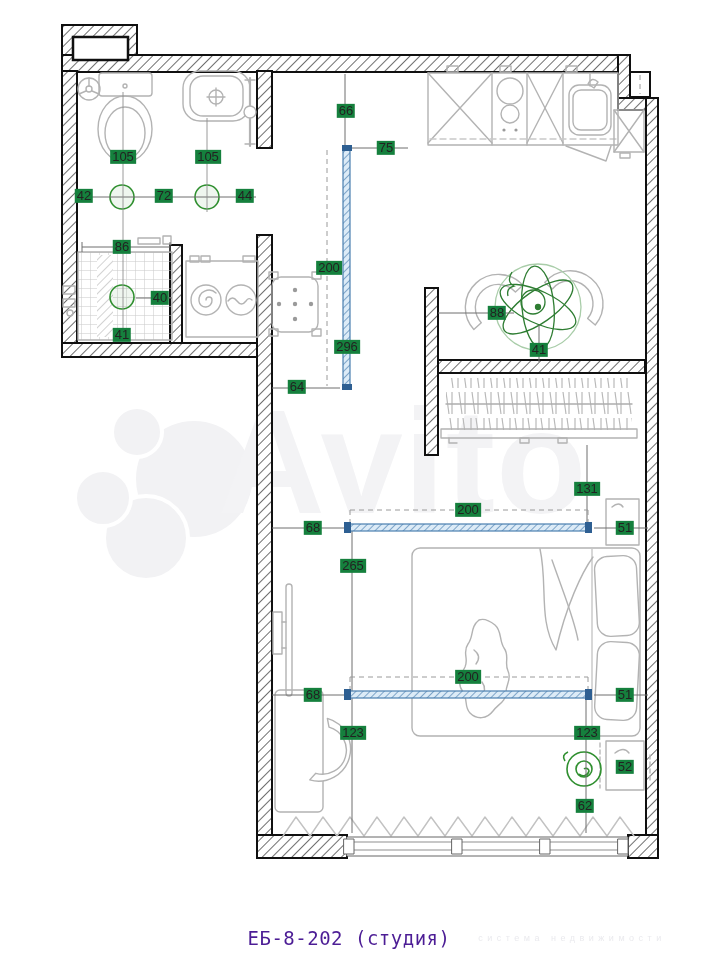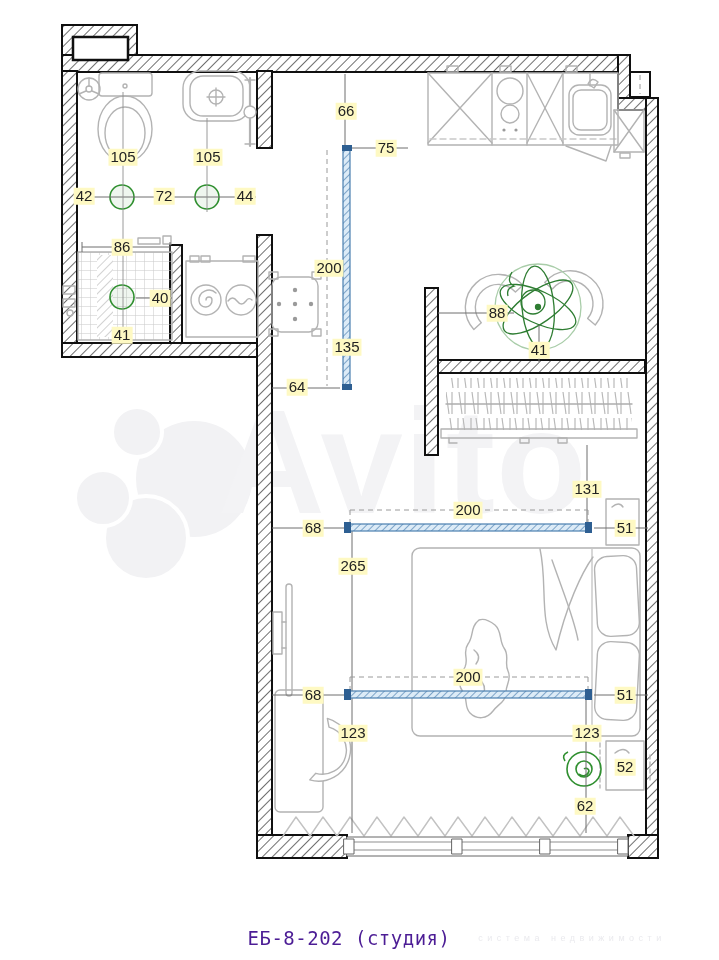--- a/index.html
+++ b/index.html
@@ -1,20 +1,20 @@
 <!DOCTYPE html>
 <html><head>
 <meta charset="utf-8">
 <style>
   html,body{margin:0;padding:0;background:#fff;}
   .stage{position:relative;width:719px;height:960px;background:#fff;overflow:hidden;
          font-family:"Liberation Sans",sans-serif;}
   .plan-svg{position:absolute;left:0;top:0;}
-  .dim{position:absolute;transform:translate(-50%,-50%);font-size:15px;color:#222;
-       background:#fef9c3;padding:0 2px;line-height:1.1;white-space:nowrap;}
+  .dim{position:absolute;transform:translate(-50%,-50%);font-size:13px;color:#222;
+       background:#15803d;padding:0 2px;line-height:1.1;white-space:nowrap;}
   .caption{position:absolute;left:349px;top:938px;transform:translate(-50%,-50%);
            font-family:"DejaVu Sans Mono",monospace;font-size:19px;color:#4c1d95;
            letter-spacing:.5px;white-space:nowrap;}
   .wm-layer{position:absolute;left:0;top:0;width:719px;height:960px;}
   .wm-text{position:absolute;left:218px;top:388px;font-size:148px;font-weight:600;
            color:#f3f3f5;letter-spacing:1px;line-height:1;}
   .wm-circle{position:absolute;border-radius:50%;background:#f2f2f4;border:4px solid #fff;}
   .logo-name{position:absolute;left:577px;top:902px;transform:translate(-50%,-50%);
              font-size:42px;font-weight:700;color:#f0f0f2;letter-spacing:2px;
              text-shadow:0 1px 1px #e4e4e8;white-space:nowrap;}
@@ -319,21 +319,21 @@
   <span class="dim" style="left:208px;top:157px">105</span>
   <span class="dim" style="left:84px;top:196px">42</span>
   <span class="dim" style="left:164px;top:196px">72</span>
   <span class="dim" style="left:245px;top:196px">44</span>
   <span class="dim" style="left:122px;top:247px">86</span>
   <span class="dim" style="left:160px;top:298px">40</span>
   <span class="dim" style="left:122px;top:335px">41</span>
   <span class="dim" style="left:346px;top:111px">66</span>
   <span class="dim" style="left:386px;top:148px">75</span>
   <span class="dim" style="left:329px;top:268px">200</span>
-  <span class="dim" style="left:347px;top:347px">135</span>
+  <span class="dim" style="left:347px;top:347px">296</span>
   <span class="dim" style="left:297px;top:387px">64</span>
   <span class="dim" style="left:497px;top:313px">88</span>
   <span class="dim" style="left:539px;top:350px">41</span>
   <span class="dim" style="left:587px;top:489px">131</span>
   <span class="dim" style="left:468px;top:510px">200</span>
   <span class="dim" style="left:313px;top:528px">68</span>
   <span class="dim" style="left:625px;top:528px">51</span>
   <span class="dim" style="left:353px;top:566px">265</span>
   <span class="dim" style="left:468px;top:677px">200</span>
   <span class="dim" style="left:313px;top:695px">68</span>

